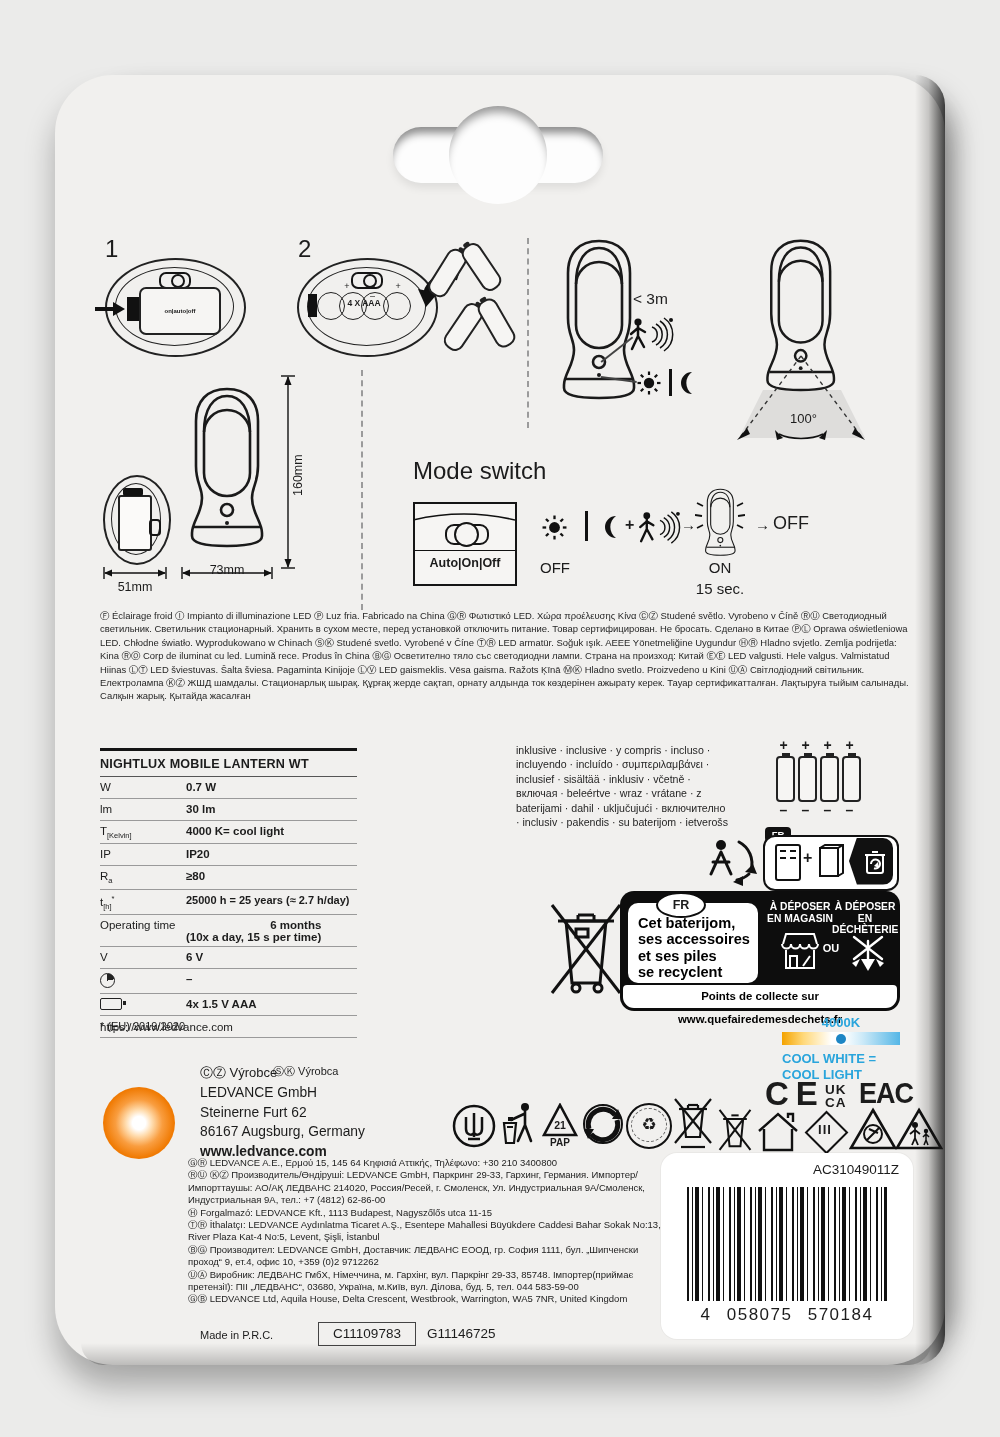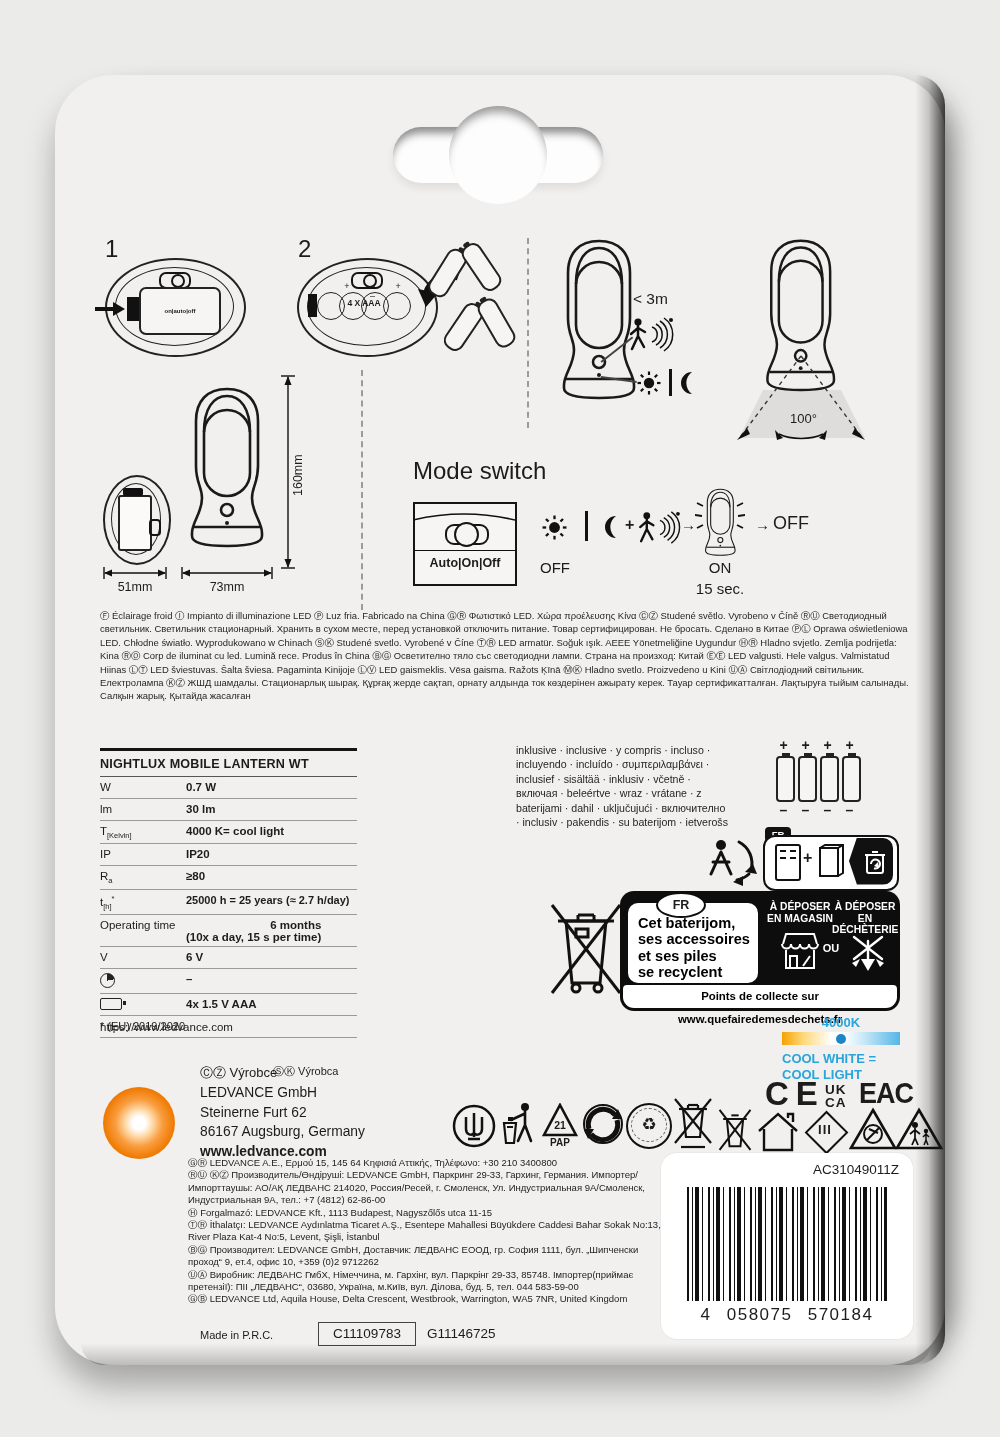--- a/index.html
+++ b/index.html
@@ -201,21 +201,21 @@
     <svg class="abs" style="left:126px;top:297px;" width="92" height="196" viewBox="0 0 92 168">
         <use href="#lamp"></use>
       </svg>
     <svg class="abs" style="left:126px;top:492px;" width="92" height="12" viewBox="0 0 92 12">
       <line x1="2" y1="6" x2="90" y2="6" stroke="#111" stroke-width="1.4"></line>
       <line x1="1" y1="0" x2="1" y2="12" stroke="#111" stroke-width="1.4"></line>
         <line x1="91" y1="0" x2="91" y2="12" stroke="#111" stroke-width="1.4"></line>
       <polygon points="1,6 9,2.5 9,9.5" fill="#111"></polygon>
         <polygon points="91,6 83,2.5 83,9.5" fill="#111"></polygon>
     </svg>
-    <div class="abs dimtxt" style="left:126px;top:505px;width:92px;">73mm</div>
+    <div class="abs dimtxt" style="left:126px;top:488px;width:92px;">73mm</div>
 
     <svg class="abs" style="left:226px;top:300px;" width="14" height="194" viewBox="0 0 14 194">
       <line x1="7" y1="2" x2="7" y2="192" stroke="#111" stroke-width="1.4"></line>
       <line x1="0" y1="1" x2="14" y2="1" stroke="#111" stroke-width="1.4"></line>
         <line x1="0" y1="193" x2="14" y2="193" stroke="#111" stroke-width="1.4"></line>
       <polygon points="7,1 3.5,10 10.5,10" fill="#111"></polygon>
         <polygon points="7,193 3.5,184 10.5,184" fill="#111"></polygon>
     </svg>
     <div class="abs dimtxt" style="left:236px;top:355px;width:16px;height:90px;writing-mode:vertical-rl;transform:rotate(180deg);">160mm</div>
 

